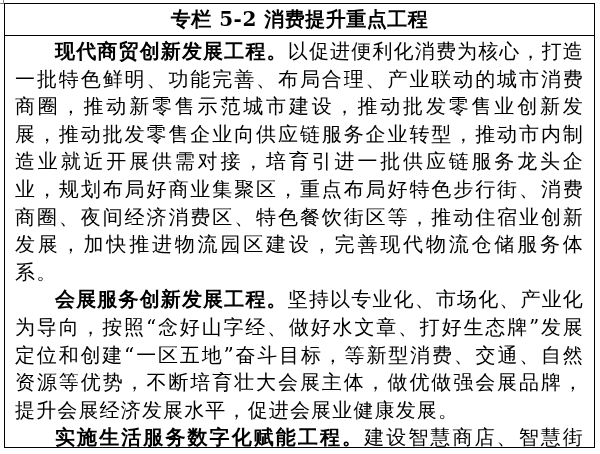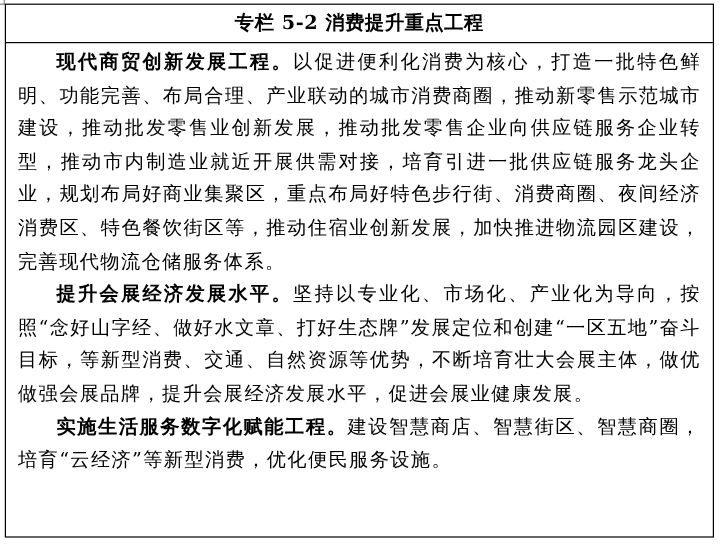--- a/index.html
+++ b/index.html
@@ -4,31 +4,31 @@
 <style>
   html, body { margin: 0; padding: 0; background: #ffffff; }
   body { width: 600px; height: 454px; position: relative; overflow: hidden;
          font-family: "DejaVu Serif", "Liberation Serif", serif; color: #000; }
   .corner-mark { position: absolute; left: 0; top: 0; width: 3px; height: 3px;
                  border-right: 1px solid #888; border-bottom: 1px solid #888; }
   .box { position: absolute; left: 4px; top: 3px; width: 589px; height: 443px;
          border: 1px solid #000; box-sizing: content-box; }
   .header { height: 31px; border-bottom: 1px solid #000; display: flex;
             align-items: center; justify-content: center;
-            font-size: 16px; font-weight: bold; letter-spacing: 0.5px; }
+            font-size: 20px; font-weight: bold; letter-spacing: 0.5px; }
   .body { padding: 2px 10px 0 10px; }
-  .para { font-size: 16px; line-height: 27.6px; text-indent: 2em;
+  .para { font-size: 20px; line-height: 27.6px; text-indent: 2em;
           text-align: justify; margin: 0; letter-spacing: 1.15px; }
   .para b { font-weight: bold; }
 </style>
 </head>
 <body>
 
 <div class="corner-mark"></div>
 
 <div class="box">
   <div class="header">专栏 5-2  消费提升重点工程</div>
   <div class="body">
     <p class="para"><b>现代商贸创新发展工程。</b><span>以促进便利化消费为核心，打造一批特色鲜明、功能完善、布局合理、产业联动的城市消费商圈，推动新零售示范城市建设，推动批发零售业创新发展，推动批发零售企业向供应链服务企业转型，推动市内制造业就近开展供需对接，培育引进一批供应链服务龙头企业，规划布局好商业集聚区，重点布局好特色步行街、消费商圈、夜间经济消费区、特色餐饮街区等，推动住宿业创新发展，加快推进物流园区建设，完善现代物流仓储服务体系。</span></p>
-    <p class="para"><b>提升会展经济发展水平。</b><span>坚持以专业化、市场化、产业化为导向，按照“念好山字经、做好水文章、打好生态牌”发展定位和创建“一区五地”奋斗目标，等新型消费、交通、自然资源等优势，不断培育壮大会展主体，做优做强会展品牌，提升会展经济发展水平，促进会展业健康发展。</span></p>
+    <p class="para"><b>会展服务创新发展工程。</b><span>坚持以专业化、市场化、产业化为导向，按照“念好山字经、做好水文章、打好生态牌”发展定位和创建“一区五地”奋斗目标，等新型消费、交通、自然资源等优势，不断培育壮大会展主体，做优做强会展品牌，提升会展经济发展水平，促进会展业健康发展。</span></p>
     <p class="para"><b>实施生活服务数字化赋能工程。</b><span>建设智慧商店、智慧街区、智慧商圈，培育“云经济”等新型消费，优化便民服务设施。</span></p>
   </div>
 </div>
 
 </body></html>

